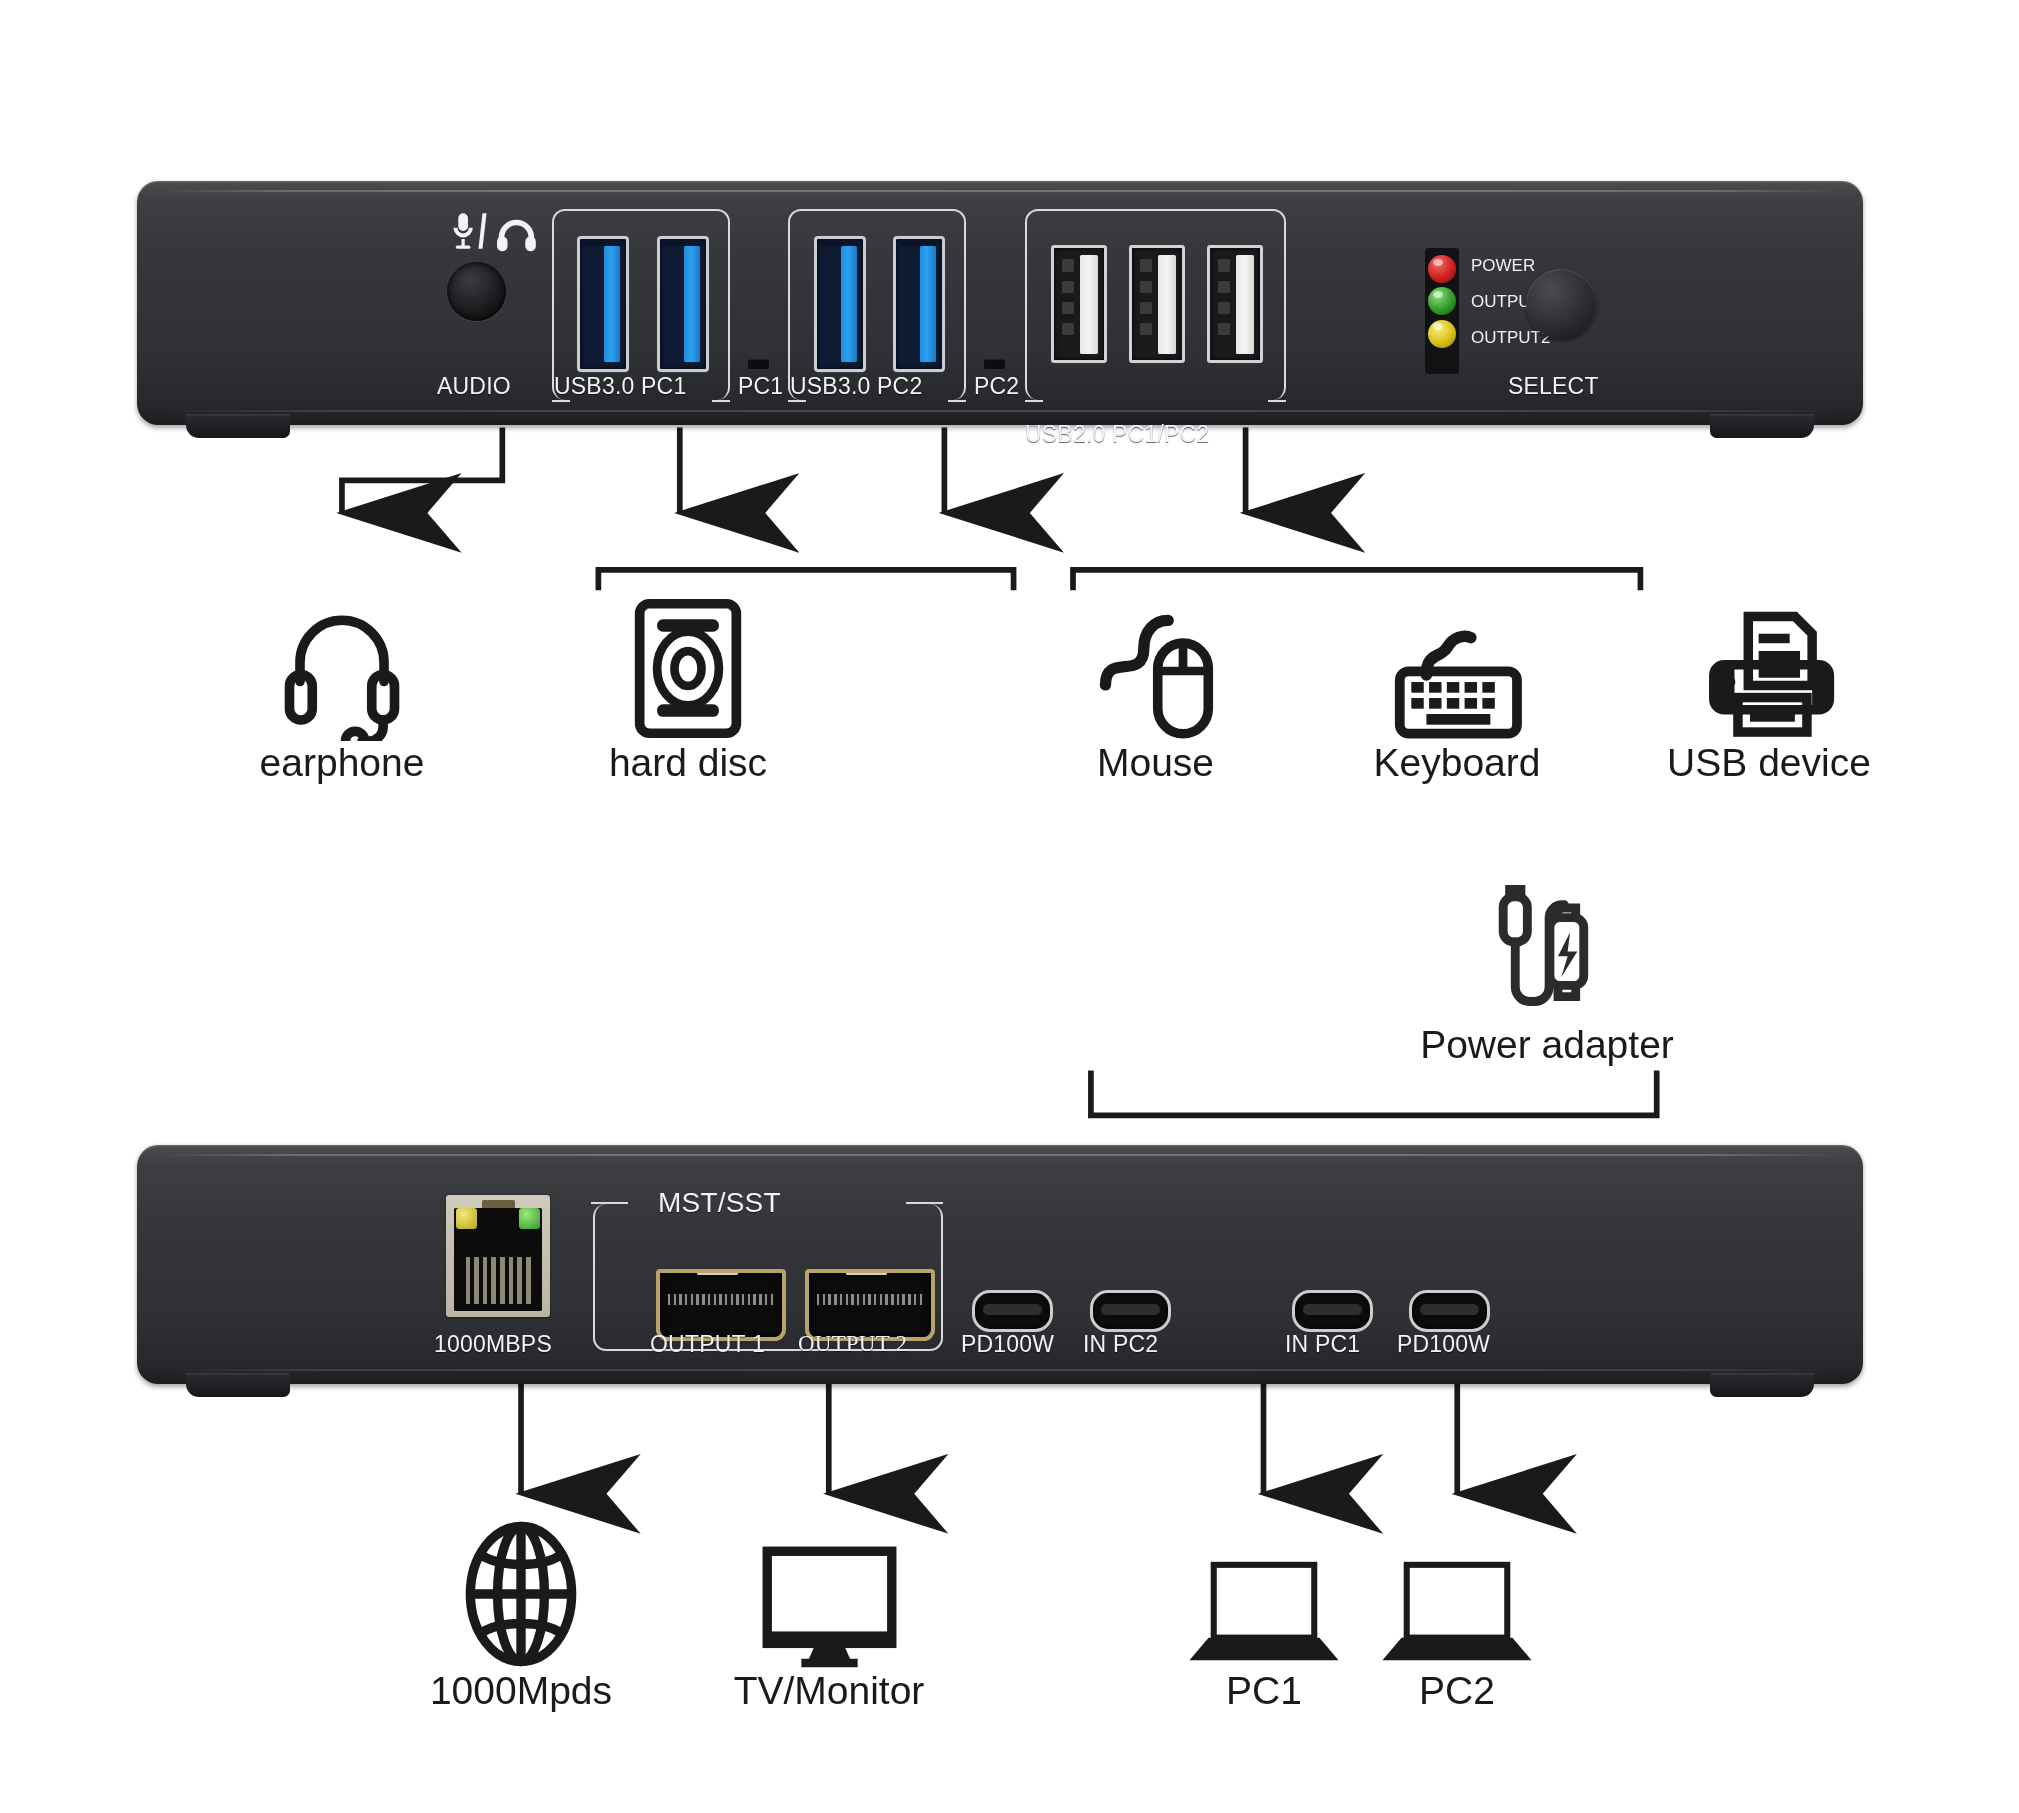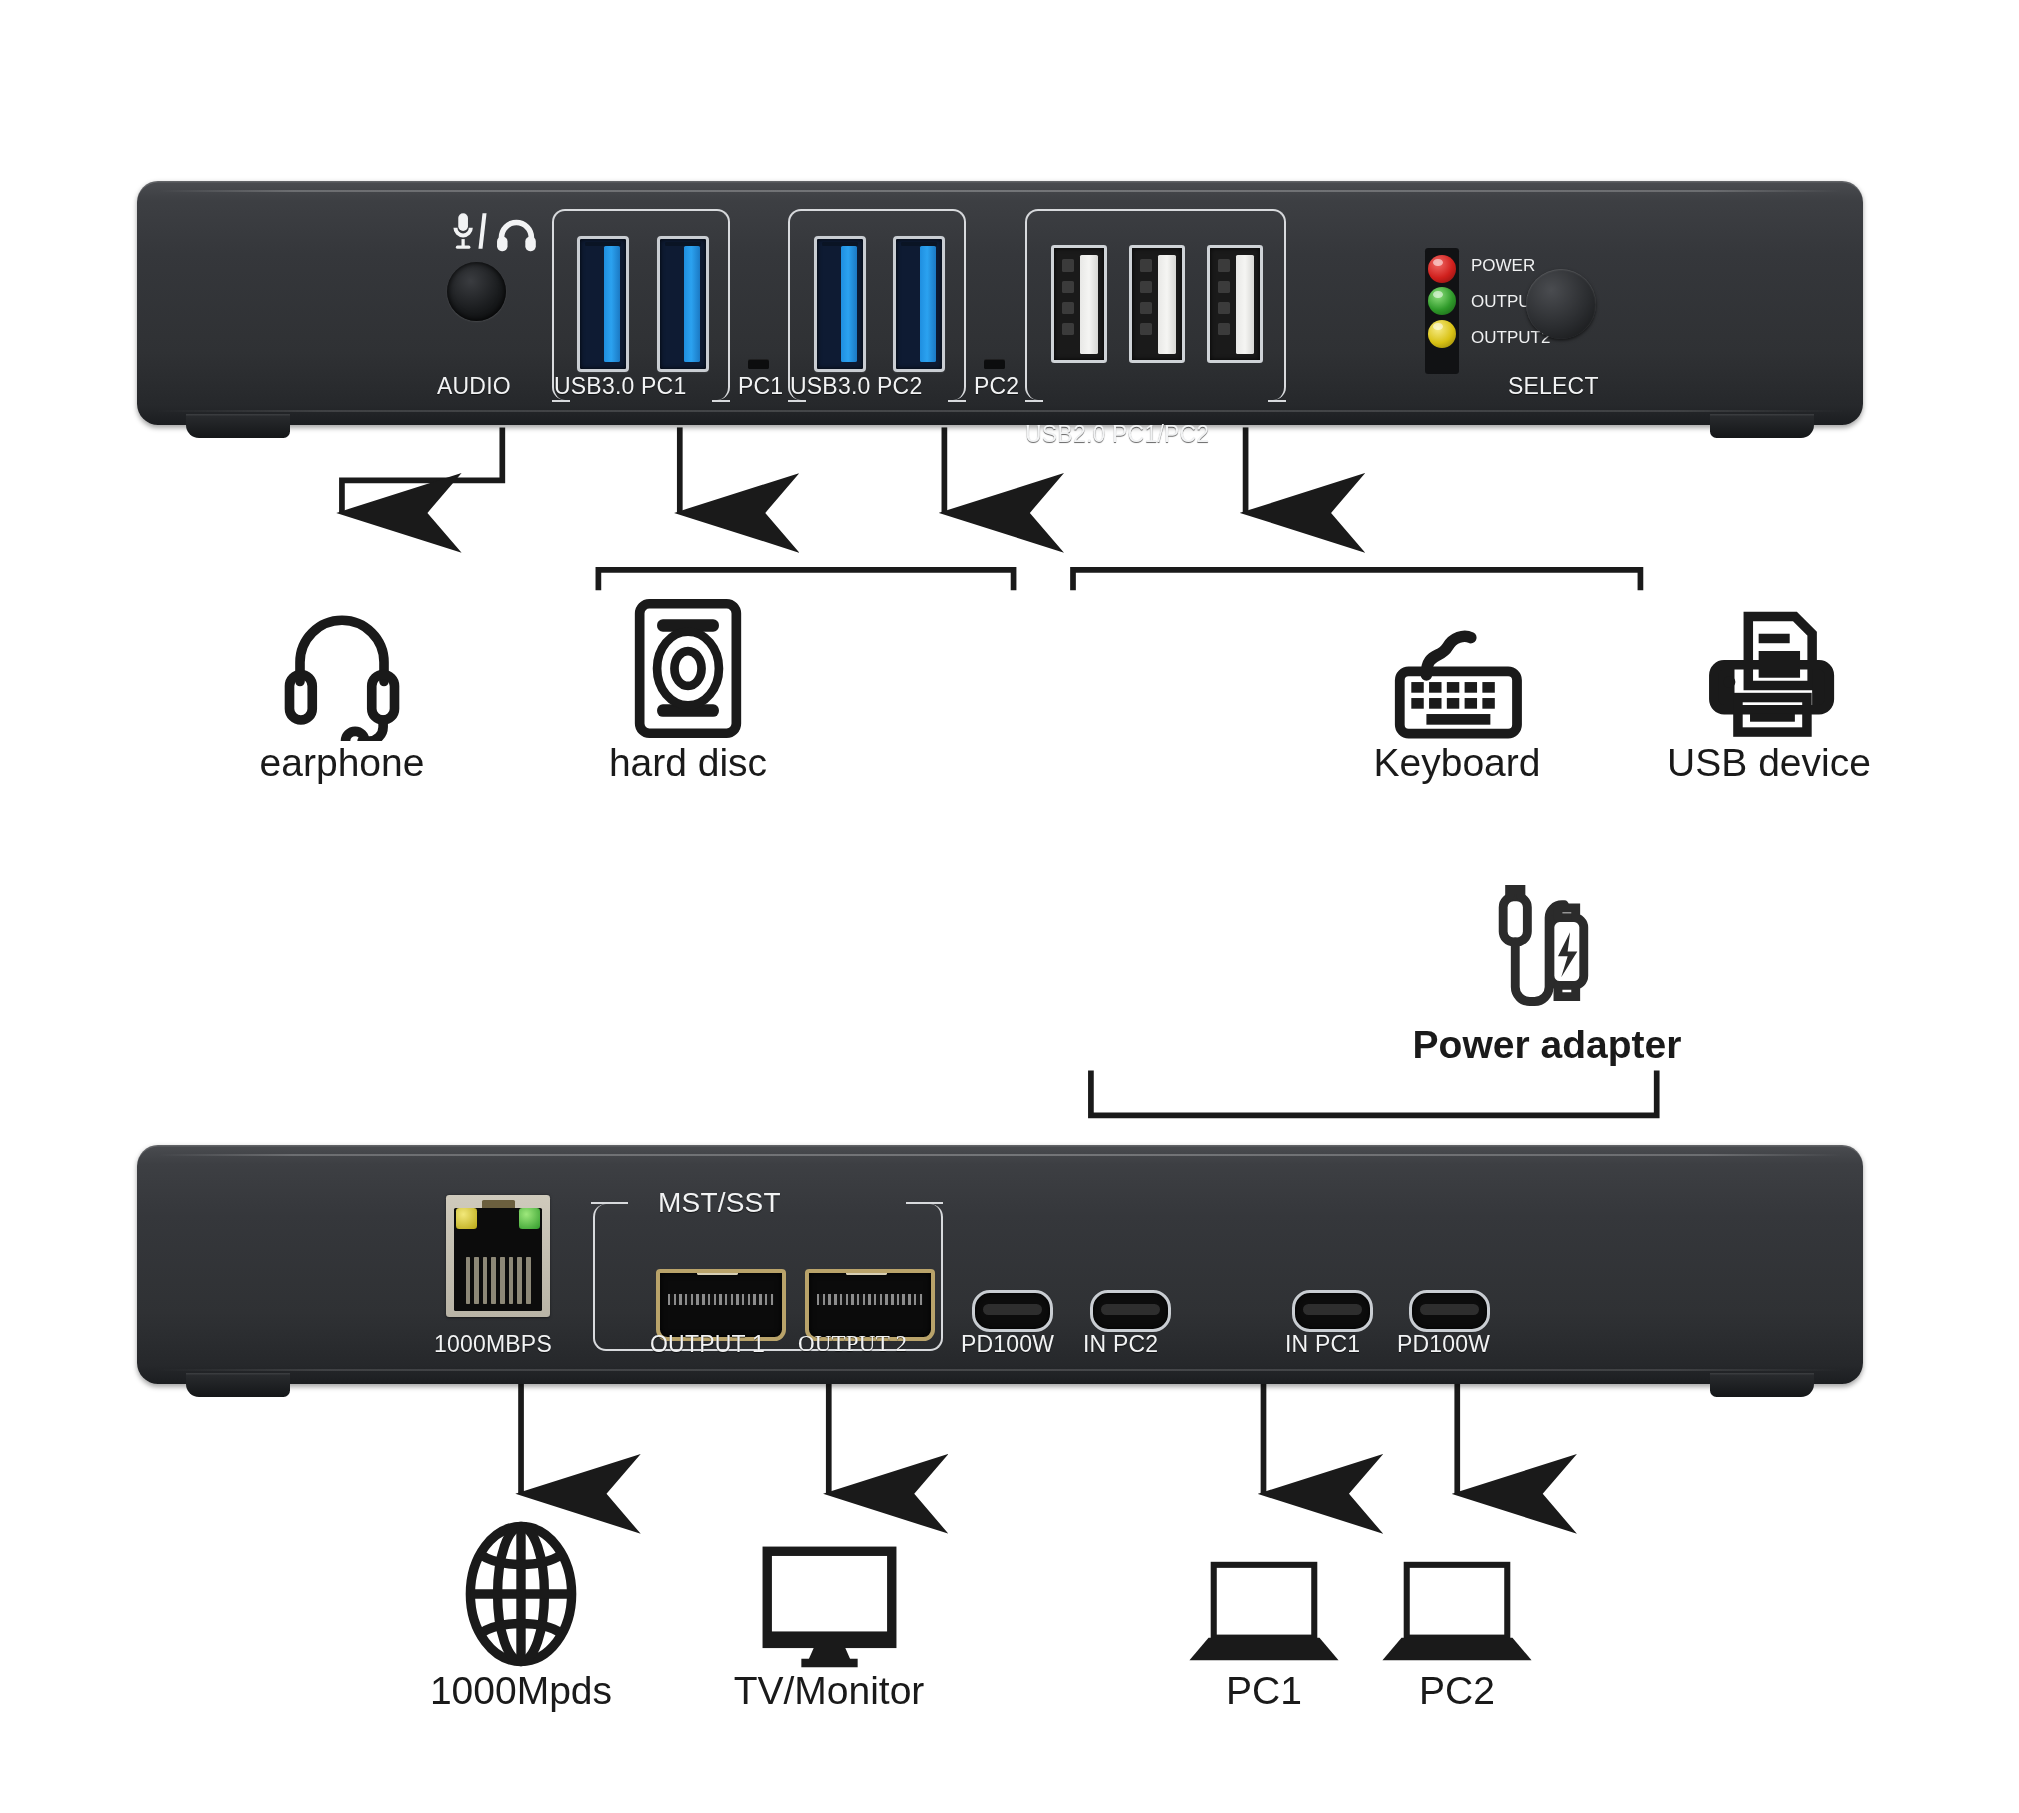--- a/index.html
+++ b/index.html
@@ -309,20 +309,31 @@
         <rect x="28" y="24" width="64" height="13" rx="6" fill="#1a1a1a"></rect>
         <rect x="28" y="112" width="64" height="13" rx="6" fill="#1a1a1a"></rect>
         <ellipse cx="60" cy="75" rx="32" ry="38" fill="none" stroke="#1a1a1a" stroke-width="9"></ellipse>
         <ellipse cx="60" cy="75" rx="14" ry="18" fill="none" stroke="#1a1a1a" stroke-width="9"></ellipse>
       </svg>
     </div>
     <div class="cap">hard disc</div>
   </div>
 
 
+  <div class="devitem" style="left:1058px;top:586px;width:195px;">
+    <div class="iconwrap" style="height:155px;">
+      <svg viewBox="0 0 140 160" width="122" height="140">
+        <path d="M12 96 C12 58 56 92 56 54 C56 34 68 22 84 22" fill="none" stroke="#1a1a1a" stroke-width="13" stroke-linecap="round"></path>
+        <rect x="72" y="48" width="58" height="104" rx="29" fill="none" stroke="#1a1a1a" stroke-width="11"></rect>
+        <path d="M72 80 H130" stroke="#1a1a1a" stroke-width="10"></path>
+        <path d="M101 48 V80" stroke="#1a1a1a" stroke-width="10"></path>
+      </svg>
+    </div>
+    <div class="cap">Mouse</div>
+  </div>
 
   <div class="devitem" style="left:1643px;top:586px;width:252px;">
     <div class="iconwrap" style="height:155px;">
       <svg viewBox="0 0 160 150" width="138" height="130">
         <path d="M56 6 h54 l20 20 v60 H56z" fill="none" stroke="#1a1a1a" stroke-width="11"></path>
         <g fill="#1a1a1a">
           <rect x="68" y="26" width="36" height="11"></rect>
           <rect x="68" y="46" width="48" height="11"></rect>
           <rect x="68" y="66" width="48" height="11"></rect>
         </g>
@@ -367,21 +378,21 @@
           <rect x="20" y="22" width="30" height="56" rx="13"></rect>
           <path d="M28 22 v-9 h14 v9"></path>
           <path d="M35 78 v56 a18 18 0 0 0 18 18 h6 a18 18 0 0 0 18 -18 V48 a16 16 0 0 1 16 -16 h3"></path>
           <rect x="78" y="48" width="42" height="84" rx="12"></rect>
           <path d="M88 48 v-12 h22 v12"></path>
           <path d="M88 132 v14 h22 v-14"></path>
         </g>
         <path d="M103 66 L88 96 h12 l-8 26 20 -32 h-12 z" fill="#2b2b2b"></path>
       </svg>
     </div>
-    <div class="padcap" style="margin-top:6.5px;font-weight:bold;">Power adapter</div>
+    <div class="padcap" style="margin-top:6.5px;">Power adapter</div>
   </div>
 
   <div class="device" style="left:137px;top:1145px;width:1726px;height:239px;">
     <div class="foot l"></div>
     <div class="foot r"></div>
 
     <div class="rj45" style="left:309px;top:50px;">
       <span class="notch"></span>
       <span class="cav"></span>
       <span class="ly"></span>

